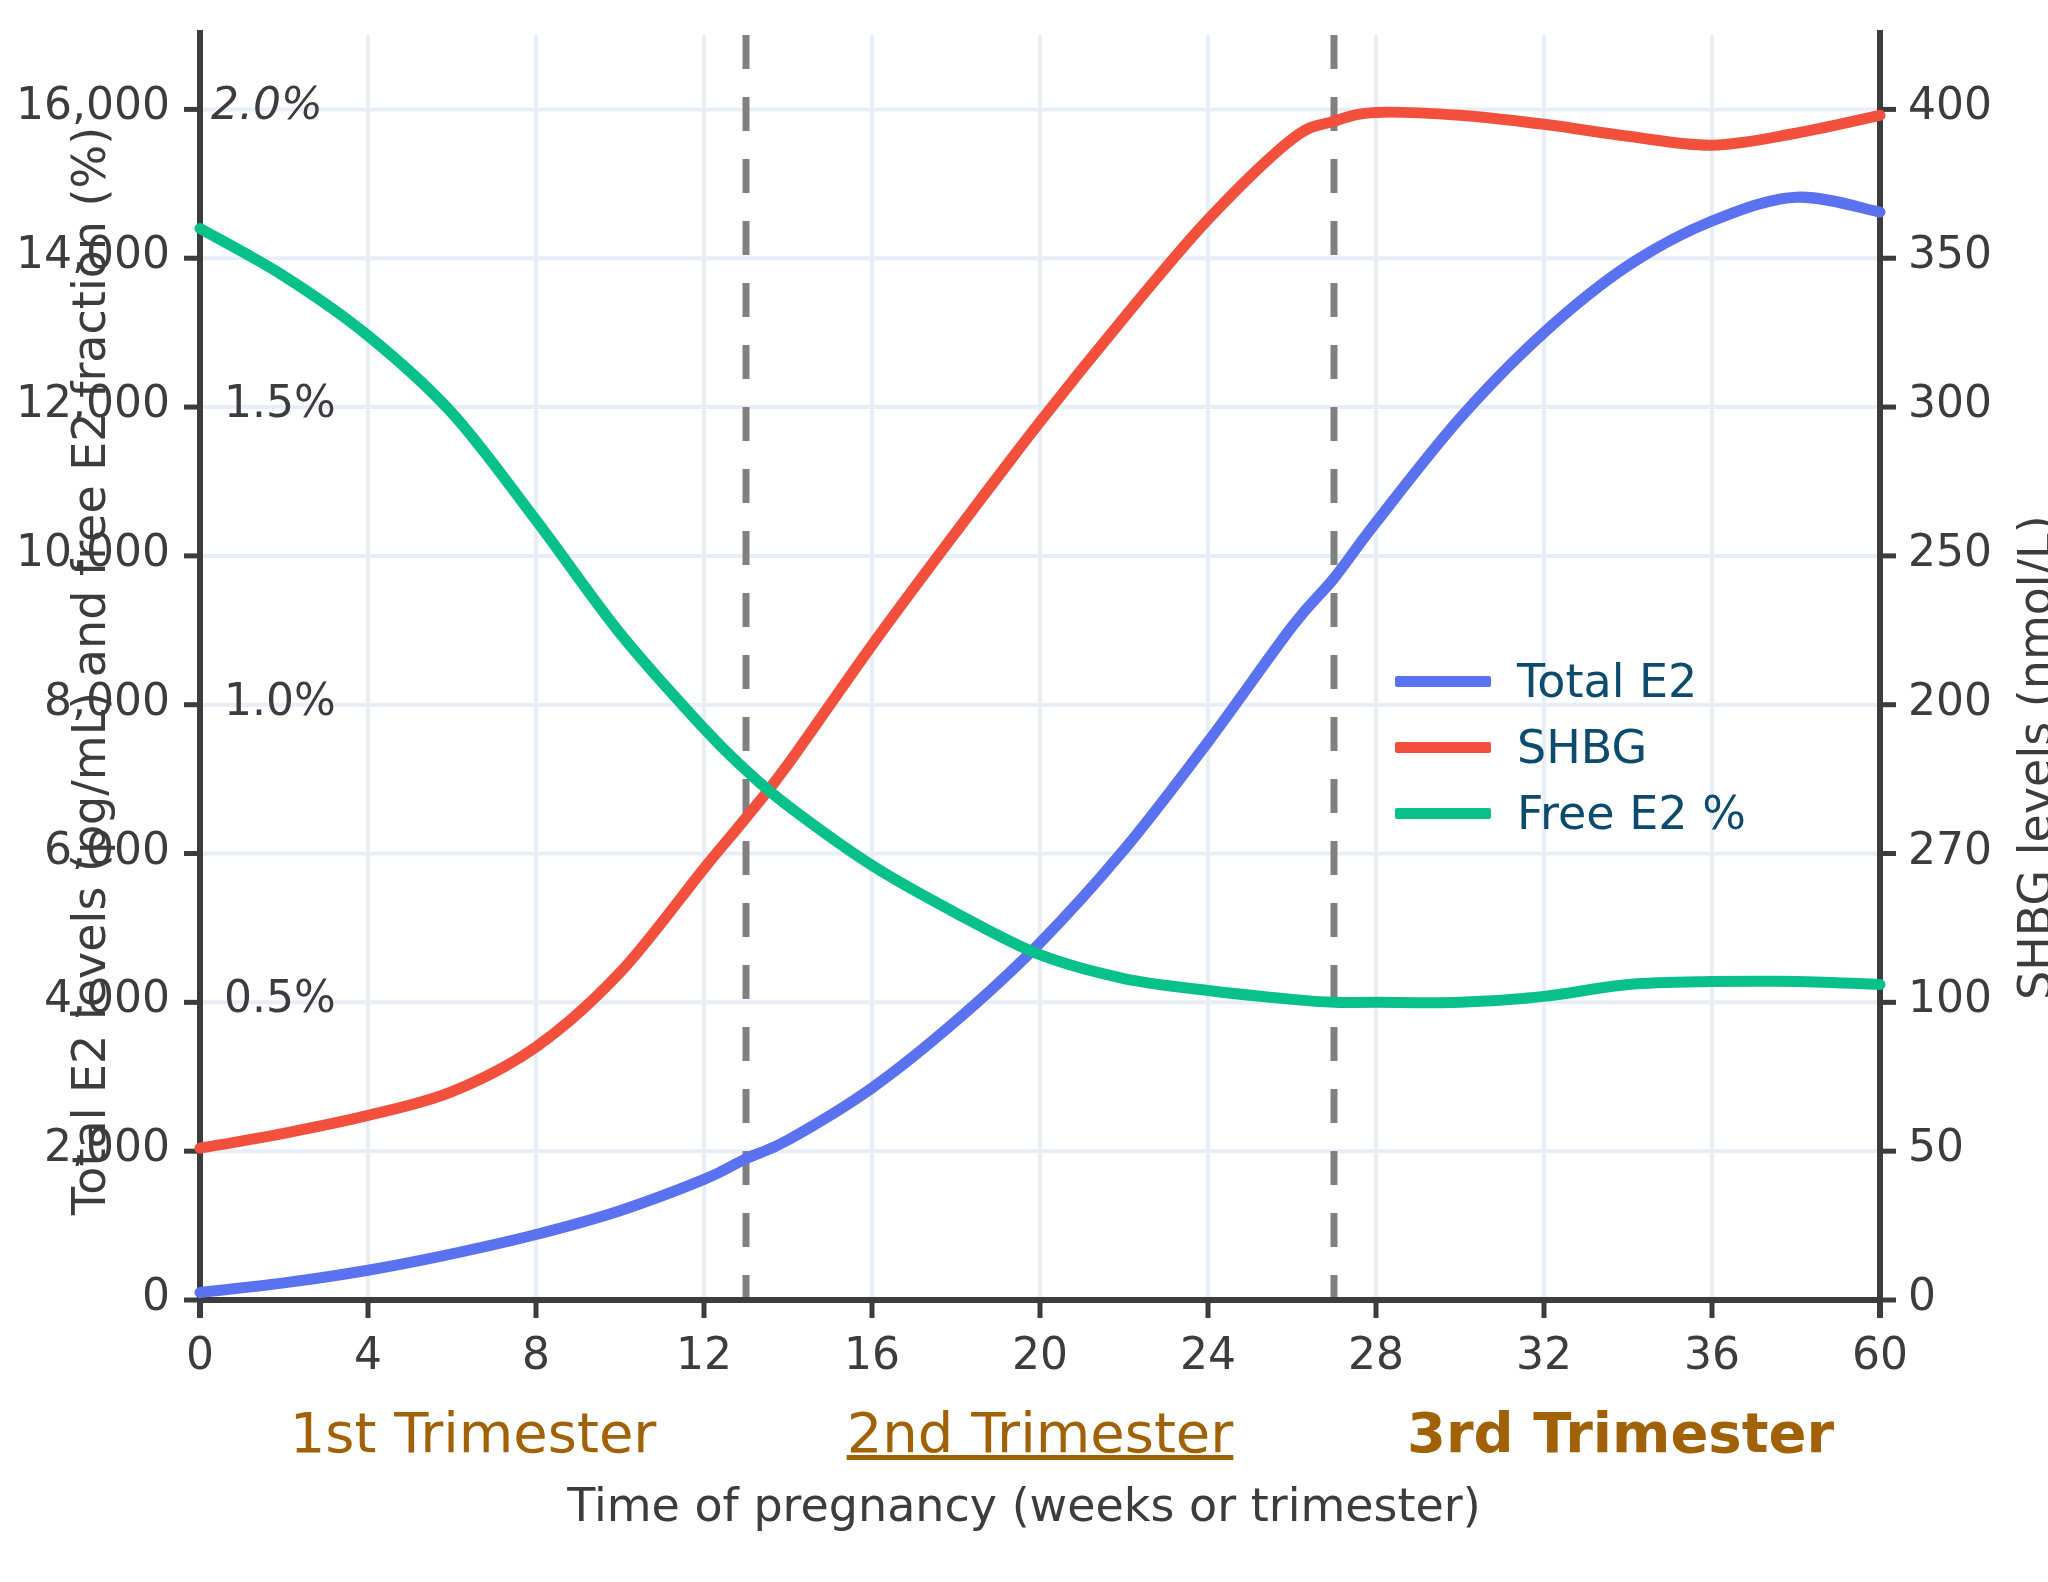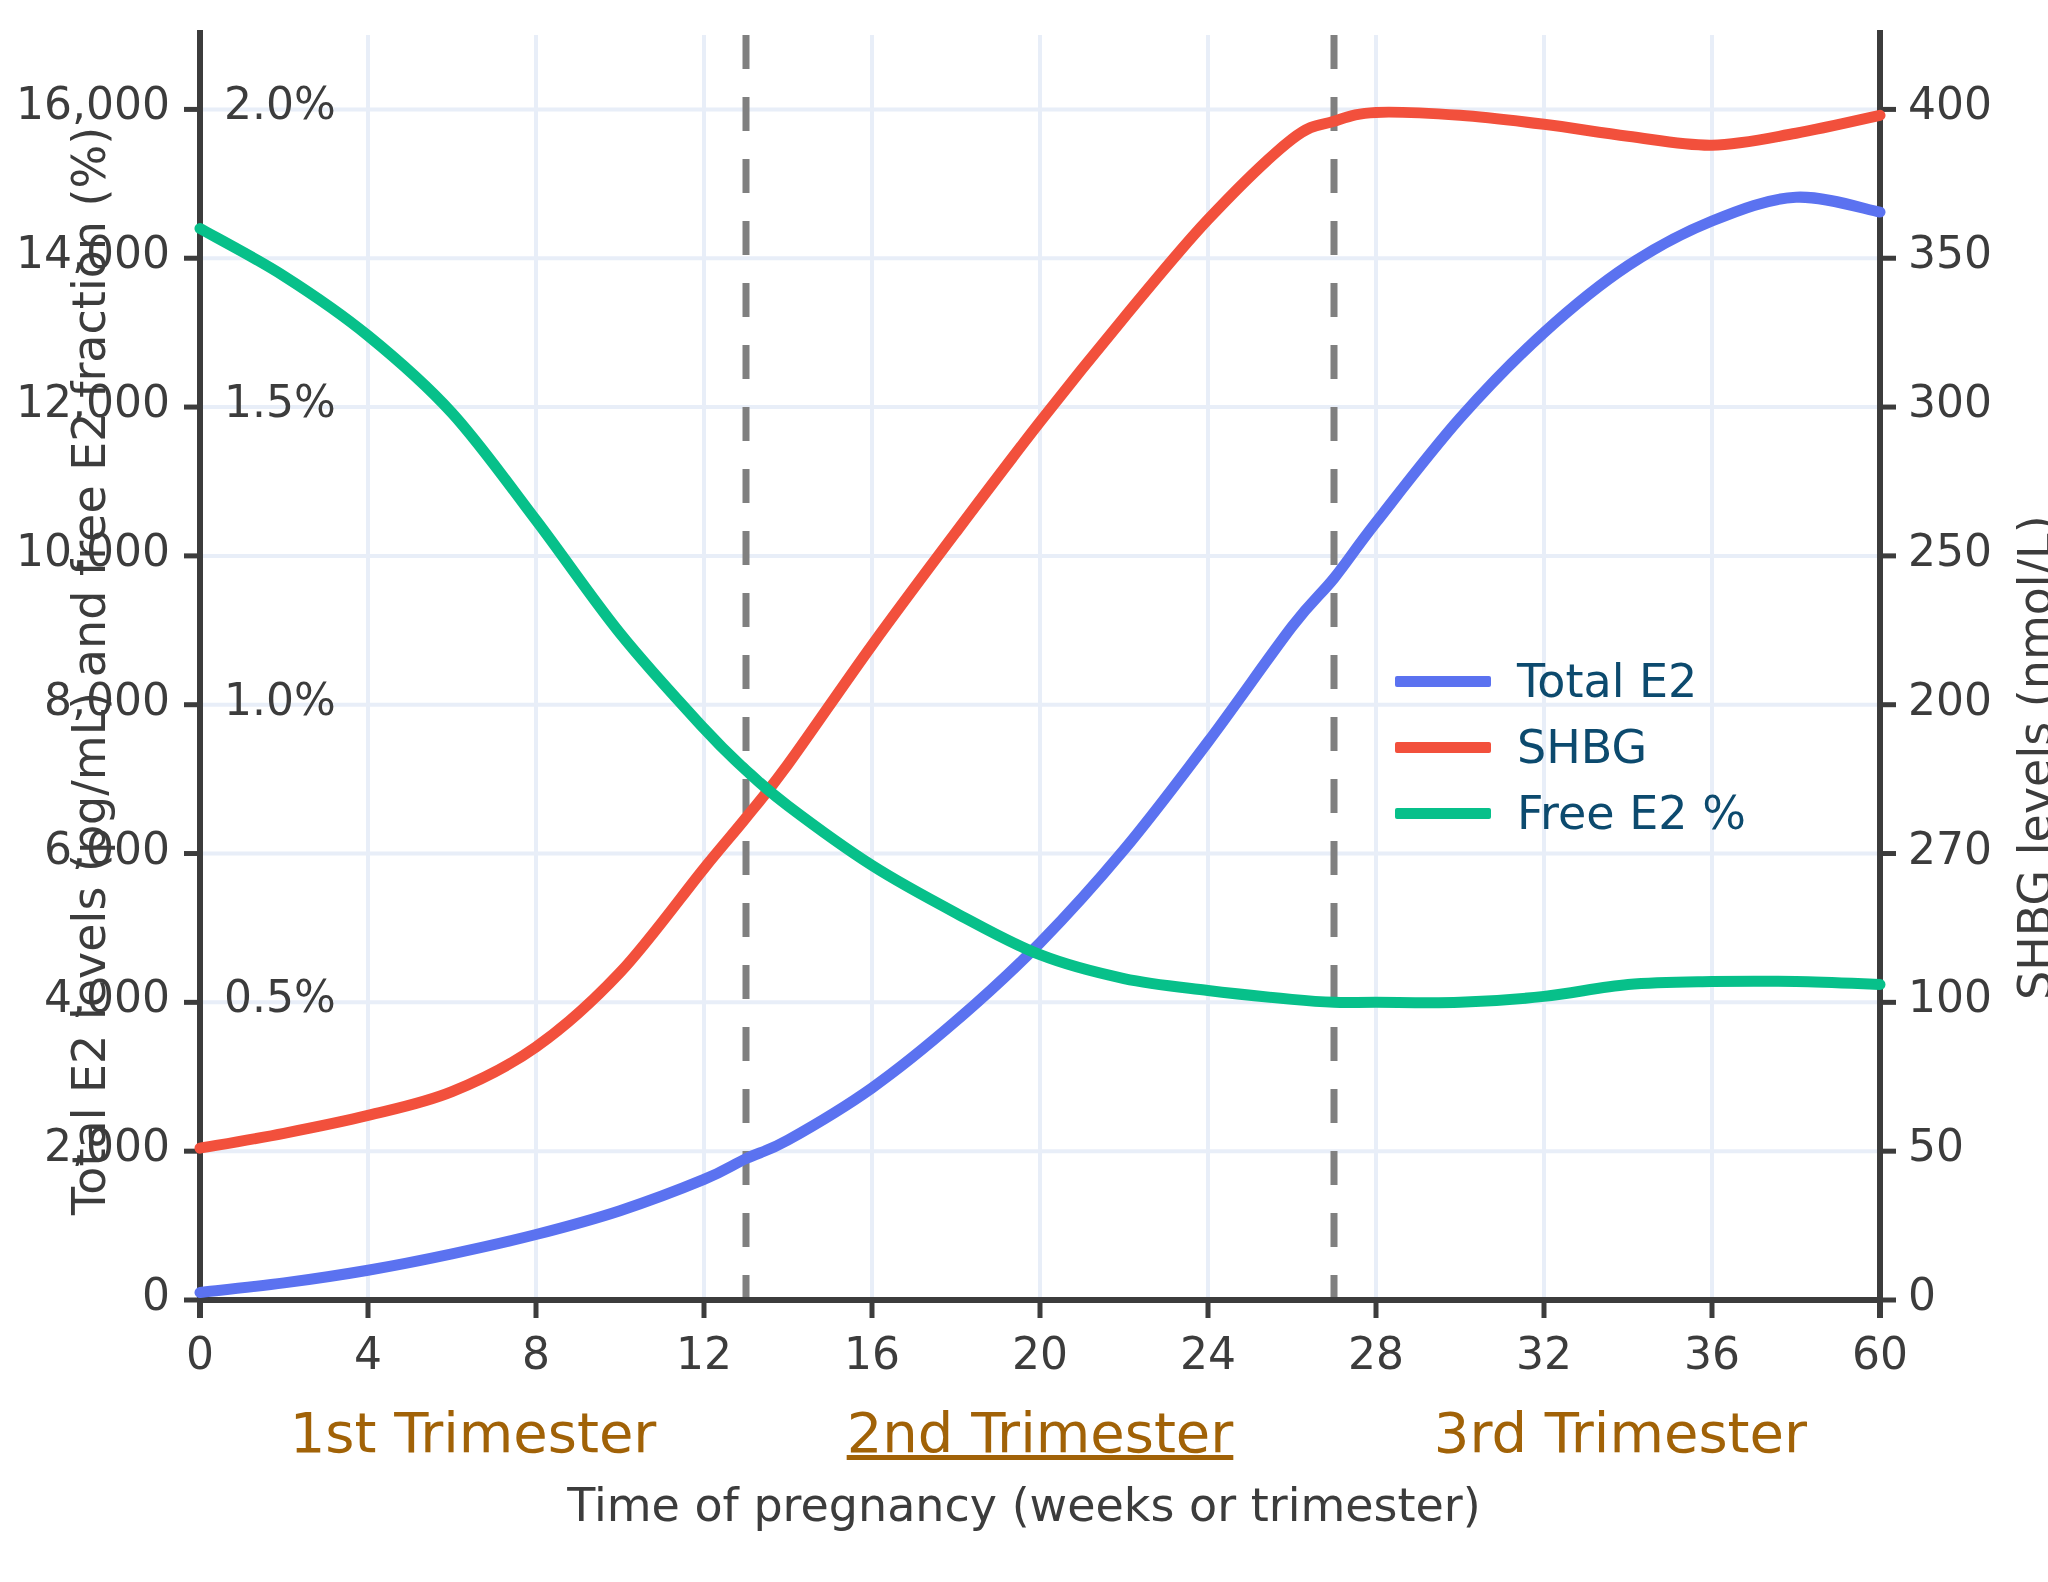--- a/index.html
+++ b/index.html
@@ -161,29 +161,29 @@
       <div class="ticklabel xtick" style="left: 634px; top: 1328px; text-align: center; width: 140px;">12</div>
       <div class="ticklabel xtick" style="left: 802px; top: 1328px; text-align: center; width: 140px;">16</div>
       <div class="ticklabel xtick" style="left: 970px; top: 1328px; text-align: center; width: 140px;">20</div>
       <div class="ticklabel xtick" style="left: 1138px; top: 1328px; text-align: center; width: 140px;">24</div>
       <div class="ticklabel xtick" style="left: 1306px; top: 1328px; text-align: center; width: 140px;">28</div>
       <div class="ticklabel xtick" style="left: 1474px; top: 1328px; text-align: center; width: 140px;">32</div>
       <div class="ticklabel xtick" style="left: 1642px; top: 1328px; text-align: center; width: 140px;">36</div>
       <div class="ticklabel xtick" style="left: 1810px; top: 1328px; text-align: center; width: 140px;">60</div>
     </div>
   <div id="pct-holder">
-      <div class="pct-label" style="left: 224px; top: 78.4118px; text-align: center;">2.0%</div>
+      <div class="pct-label" style="left: 211px; top: 78.4118px; text-align: center; font-style: italic;">2.0%</div>
       <div class="pct-label" style="left: 224px; top: 376.059px; text-align: left;">1.5%</div>
       <div class="pct-label" style="left: 224px; top: 673.706px; text-align: right;">1.0%</div>
       <div class="pct-label" style="left: 224px; top: 971.353px; text-align: left;">0.5%</div>
     </div>
   <div id="trimester-holder">
       <div class="trimester" style="left: 273px; top: 1400px; text-align: center; width: 400px;">1st Trimester</div>
       <div class="trimester" style="left: 840px; top: 1400px; text-align: center; width: 400px; text-decoration: underline;">2nd Trimester</div>
-      <div class="trimester" style="left: 1407px; top: 1400px; text-align: right; width: 400px;">3rd Trimester</div>
+      <div class="trimester" style="left: 1407px; top: 1400px; text-align: right; width: 400px; font-weight: bold;">3rd Trimester</div>
     </div>
 
   <div id="legend">
     <div class="legend-row">
       <div class="legend-swatch" style="background: rgb(91, 114, 240);"></div>
       <div class="legend-text">Total E2</div>
     </div>
     <div class="legend-row">
       <div class="legend-swatch" style="background: rgb(242, 80, 60);"></div>
       <div class="legend-text">SHBG</div>

